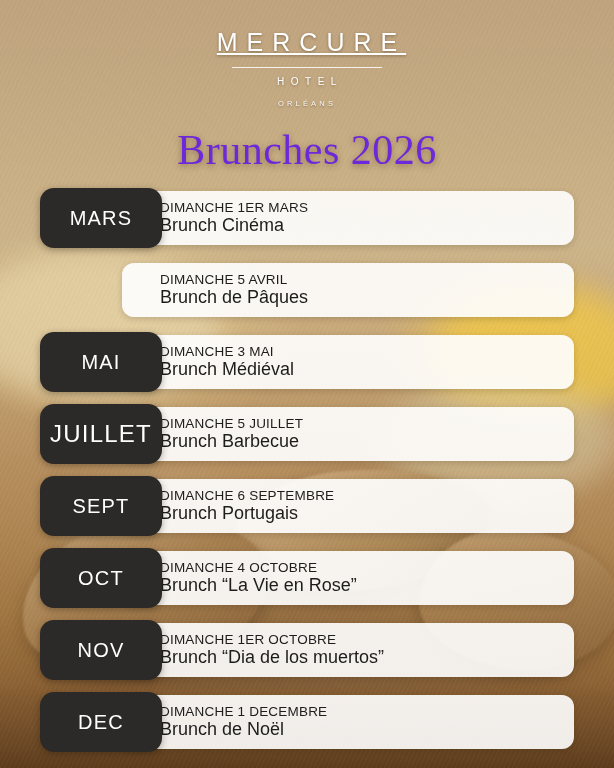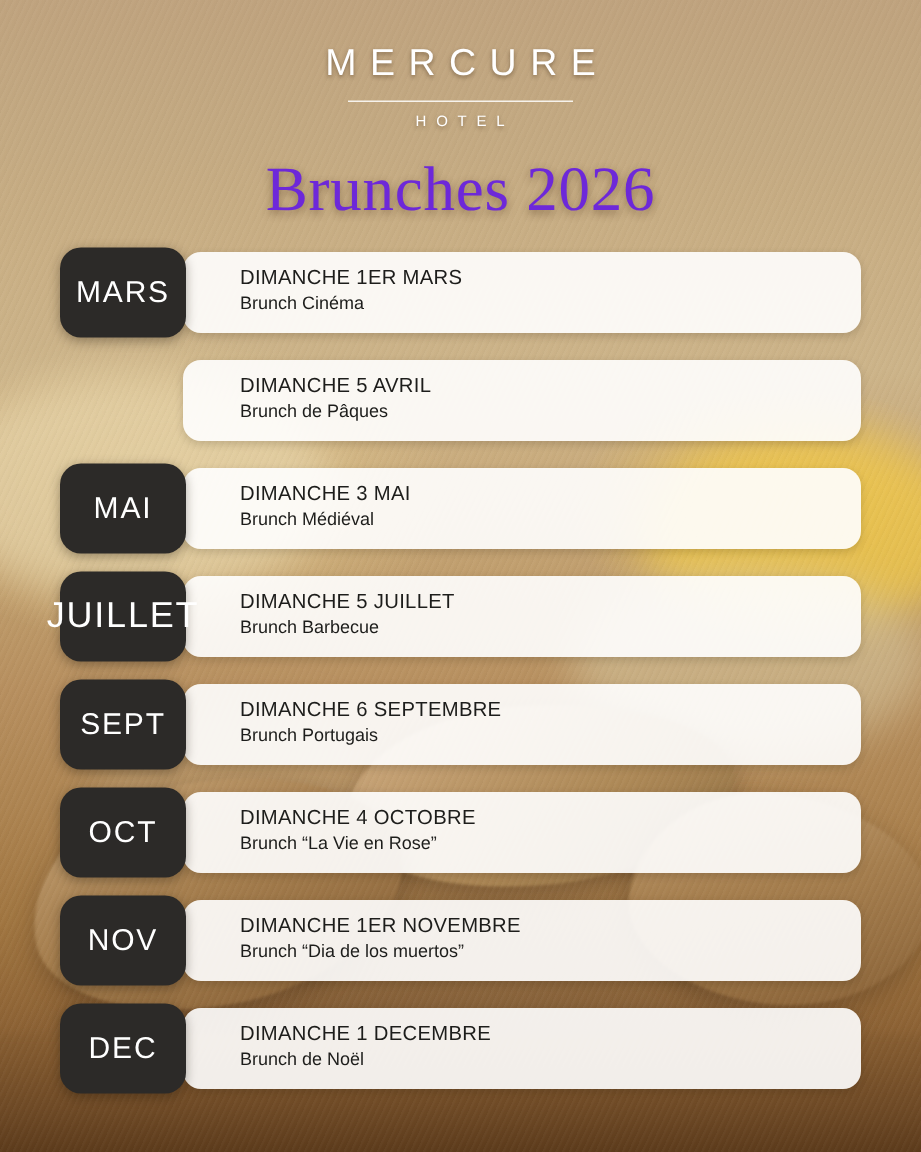--- a/index.html
+++ b/index.html
@@ -87,20 +87,21 @@
     padding-top: 28px;
   }
   .brand-name {
     font-family: "Liberation Sans", sans-serif;
     font-size: 25px;
     letter-spacing: 9px;
     color: #ffffff;
     font-weight: 400;
     text-shadow: 0 1px 3px rgba(60,40,20,.45);
     padding-left: 9px;
+    text-decoration: underline;
   }
   .brand-rule {
     width: 150px;
     height: 1px;
     background: rgba(255,255,255,.85);
     margin: 10px auto 8px auto;
   }
   .brand-sub {
     font-size: 10px;
     letter-spacing: 6.5px;
@@ -151,28 +152,28 @@
     box-sizing: border-box;
   }
   .row-date {
     font-size: 13.5px;
     font-weight: normal;
     color: #1d1d1b;
     letter-spacing: .2px;
     line-height: 17px;
   }
   .row-desc {
-    font-size: 12px;
+    font-size: 18px;
     color: #1d1d1b;
     line-height: 19px;
   }
   .month {
     position: relative;
     z-index: 2;
-    width: 84px;
+    width: 122px;
     height: 60px;
     border-radius: 14px;
     background: #2c2a28;
     color: #ffffff;
     display: flex;
     align-items: center;
     justify-content: center;
     font-size: 20px;
     letter-spacing: 1.2px;
     box-shadow: 0 2px 7px rgba(30,20,10,.35);
@@ -197,20 +198,21 @@
     <div class="bg-veil"></div>
   </div>
 
   <div class="content">
 
     <div class="brand">
       <div class="brand-name">MERCURE</div>
       <div class="brand-rule"></div>
       <div class="brand-sub">HOTEL</div>
       <div class="brand-loc">
+        <div>ORLÉANS</div>
       </div>
     </div>
 
     <div class="title">Brunches 2026</div>
 
     <div class="list">
 
       <div class="row">
         <div class="row-card">
           <div class="row-date">DIMANCHE 1ER MARS</div>
@@ -253,21 +255,21 @@
       <div class="row">
         <div class="row-card">
           <div class="row-date">DIMANCHE 4 OCTOBRE</div>
           <div class="row-desc">Brunch “La Vie en Rose”</div>
         </div>
         <div class="month">OCT</div>
       </div>
 
       <div class="row">
         <div class="row-card">
-          <div class="row-date">DIMANCHE 1ER NOVEMBRE</div>
+          <div class="row-date">DIMANCHE 1ER OCTOBRE</div>
           <div class="row-desc">Brunch “Dia de los muertos”</div>
         </div>
         <div class="month">NOV</div>
       </div>
 
       <div class="row">
         <div class="row-card">
           <div class="row-date">DIMANCHE 1 DECEMBRE</div>
           <div class="row-desc">Brunch de Noël</div>
         </div>

